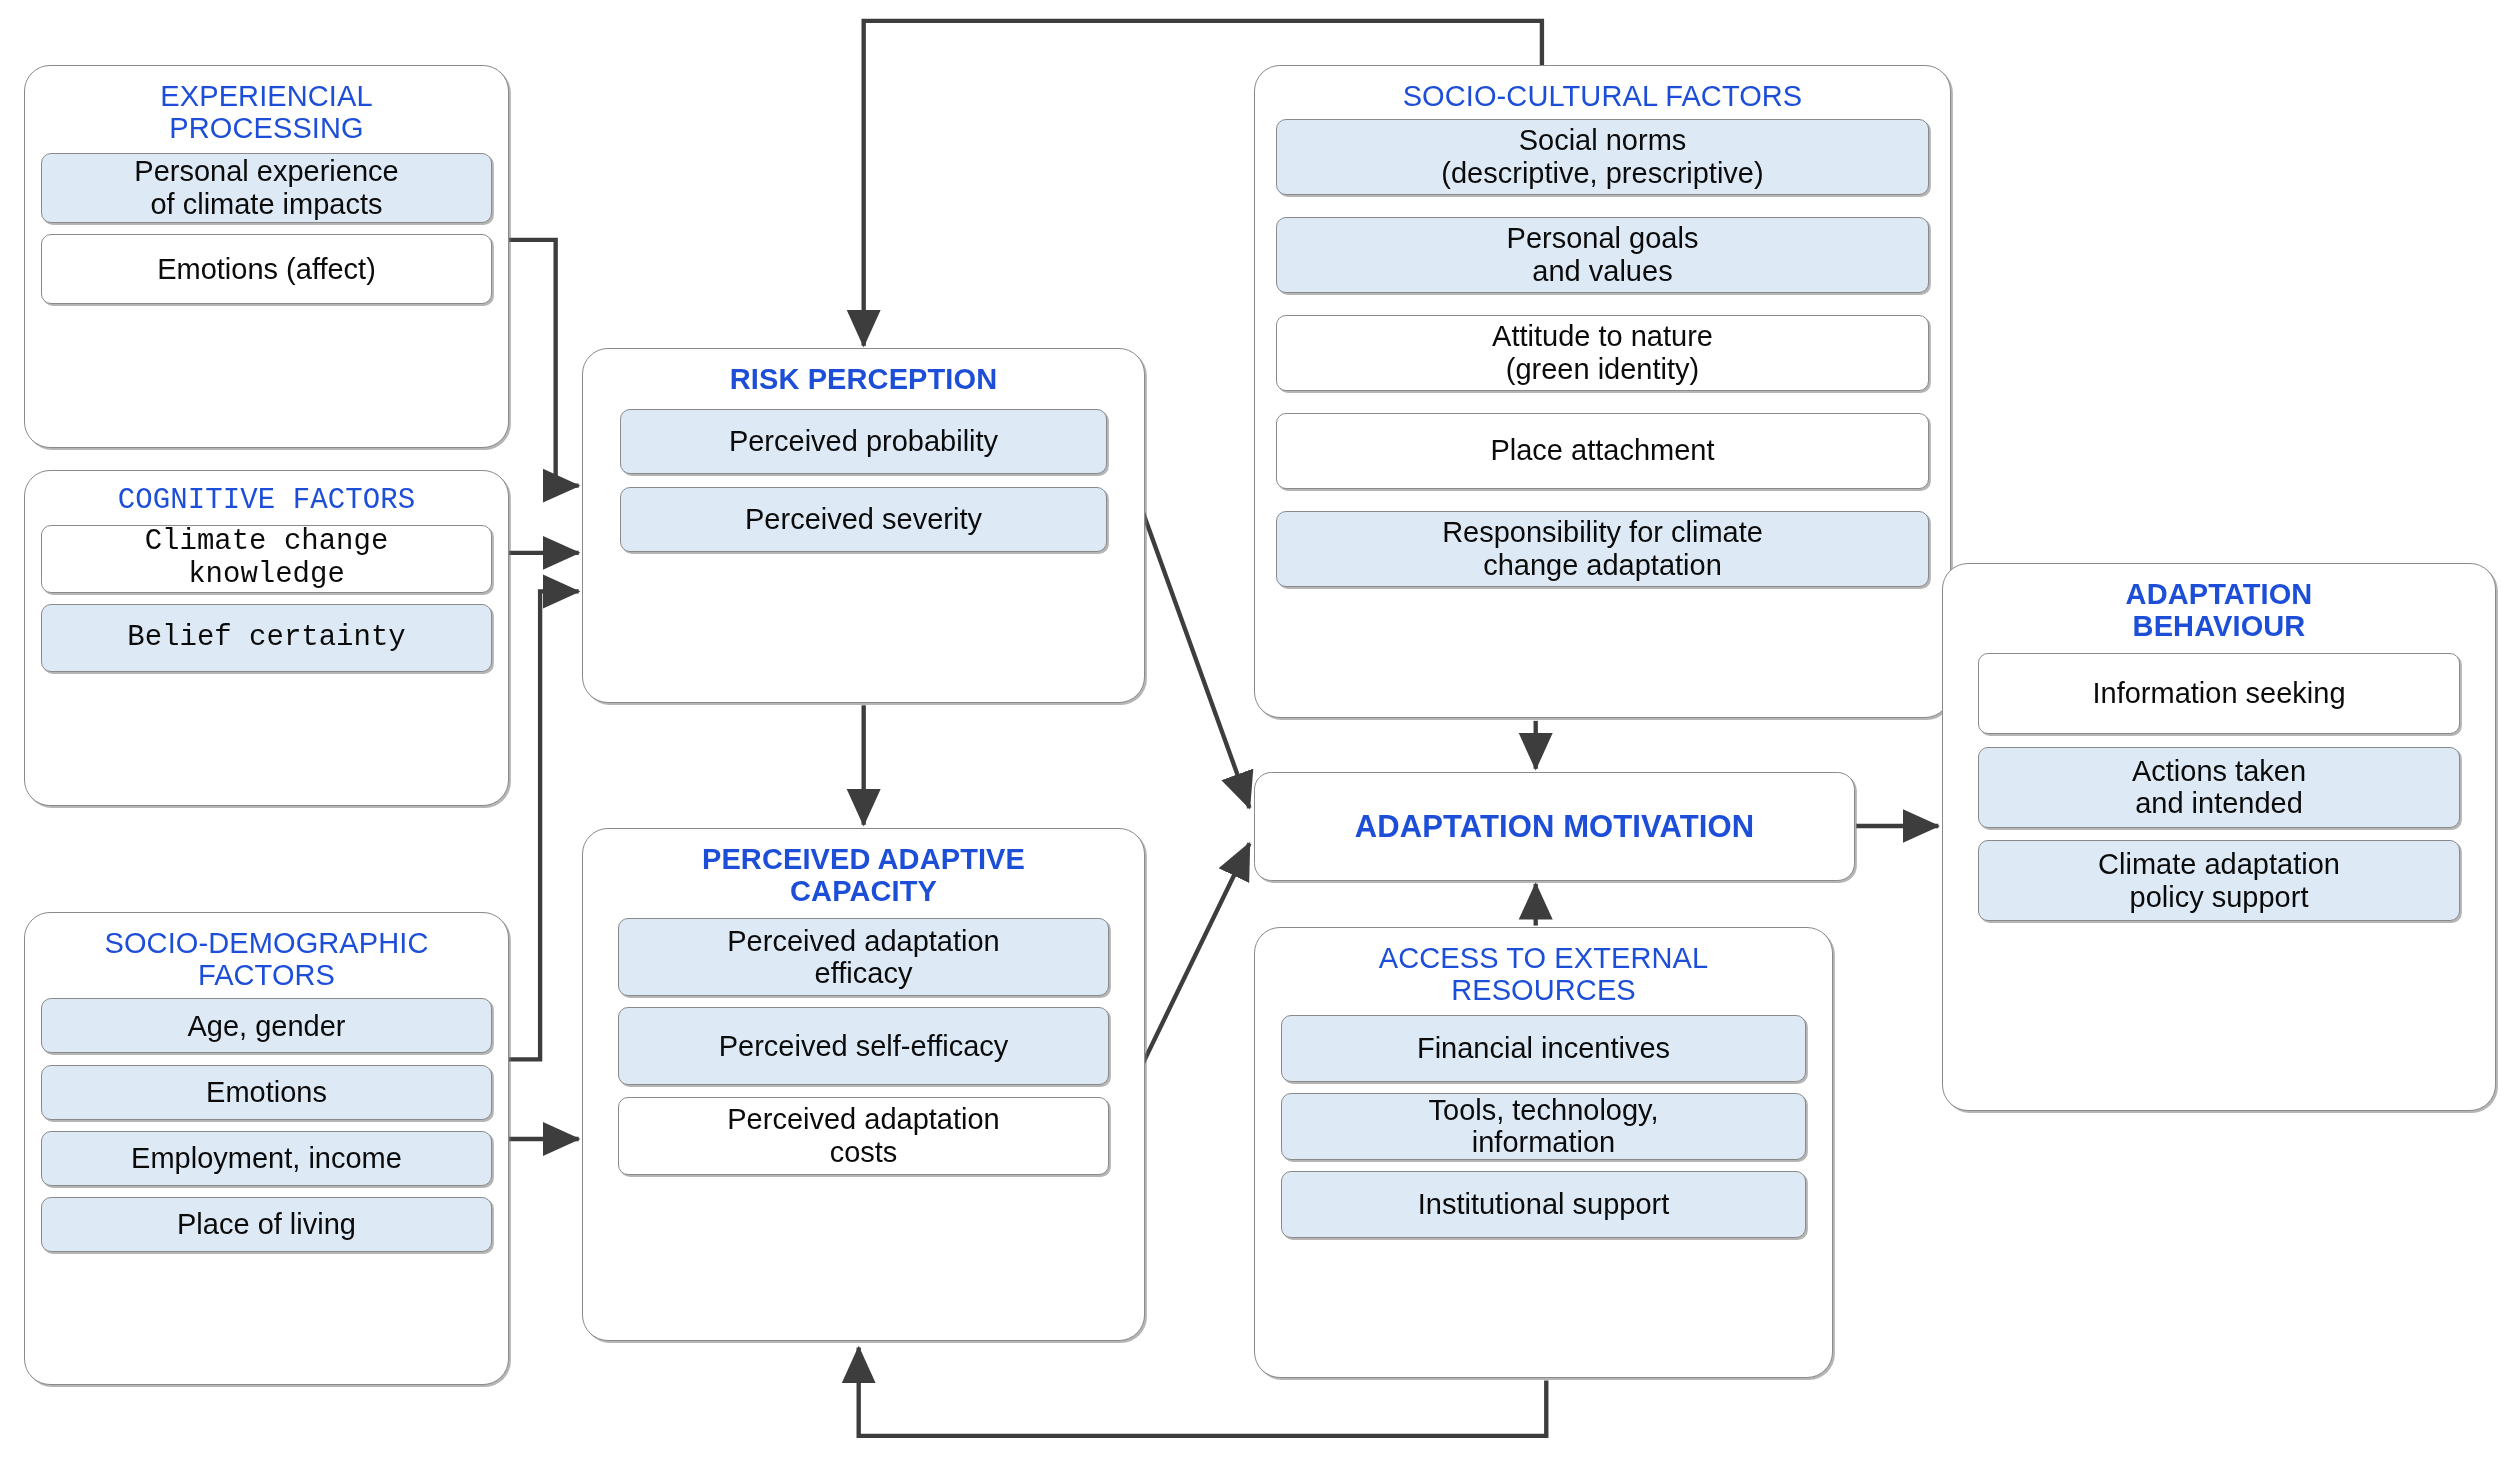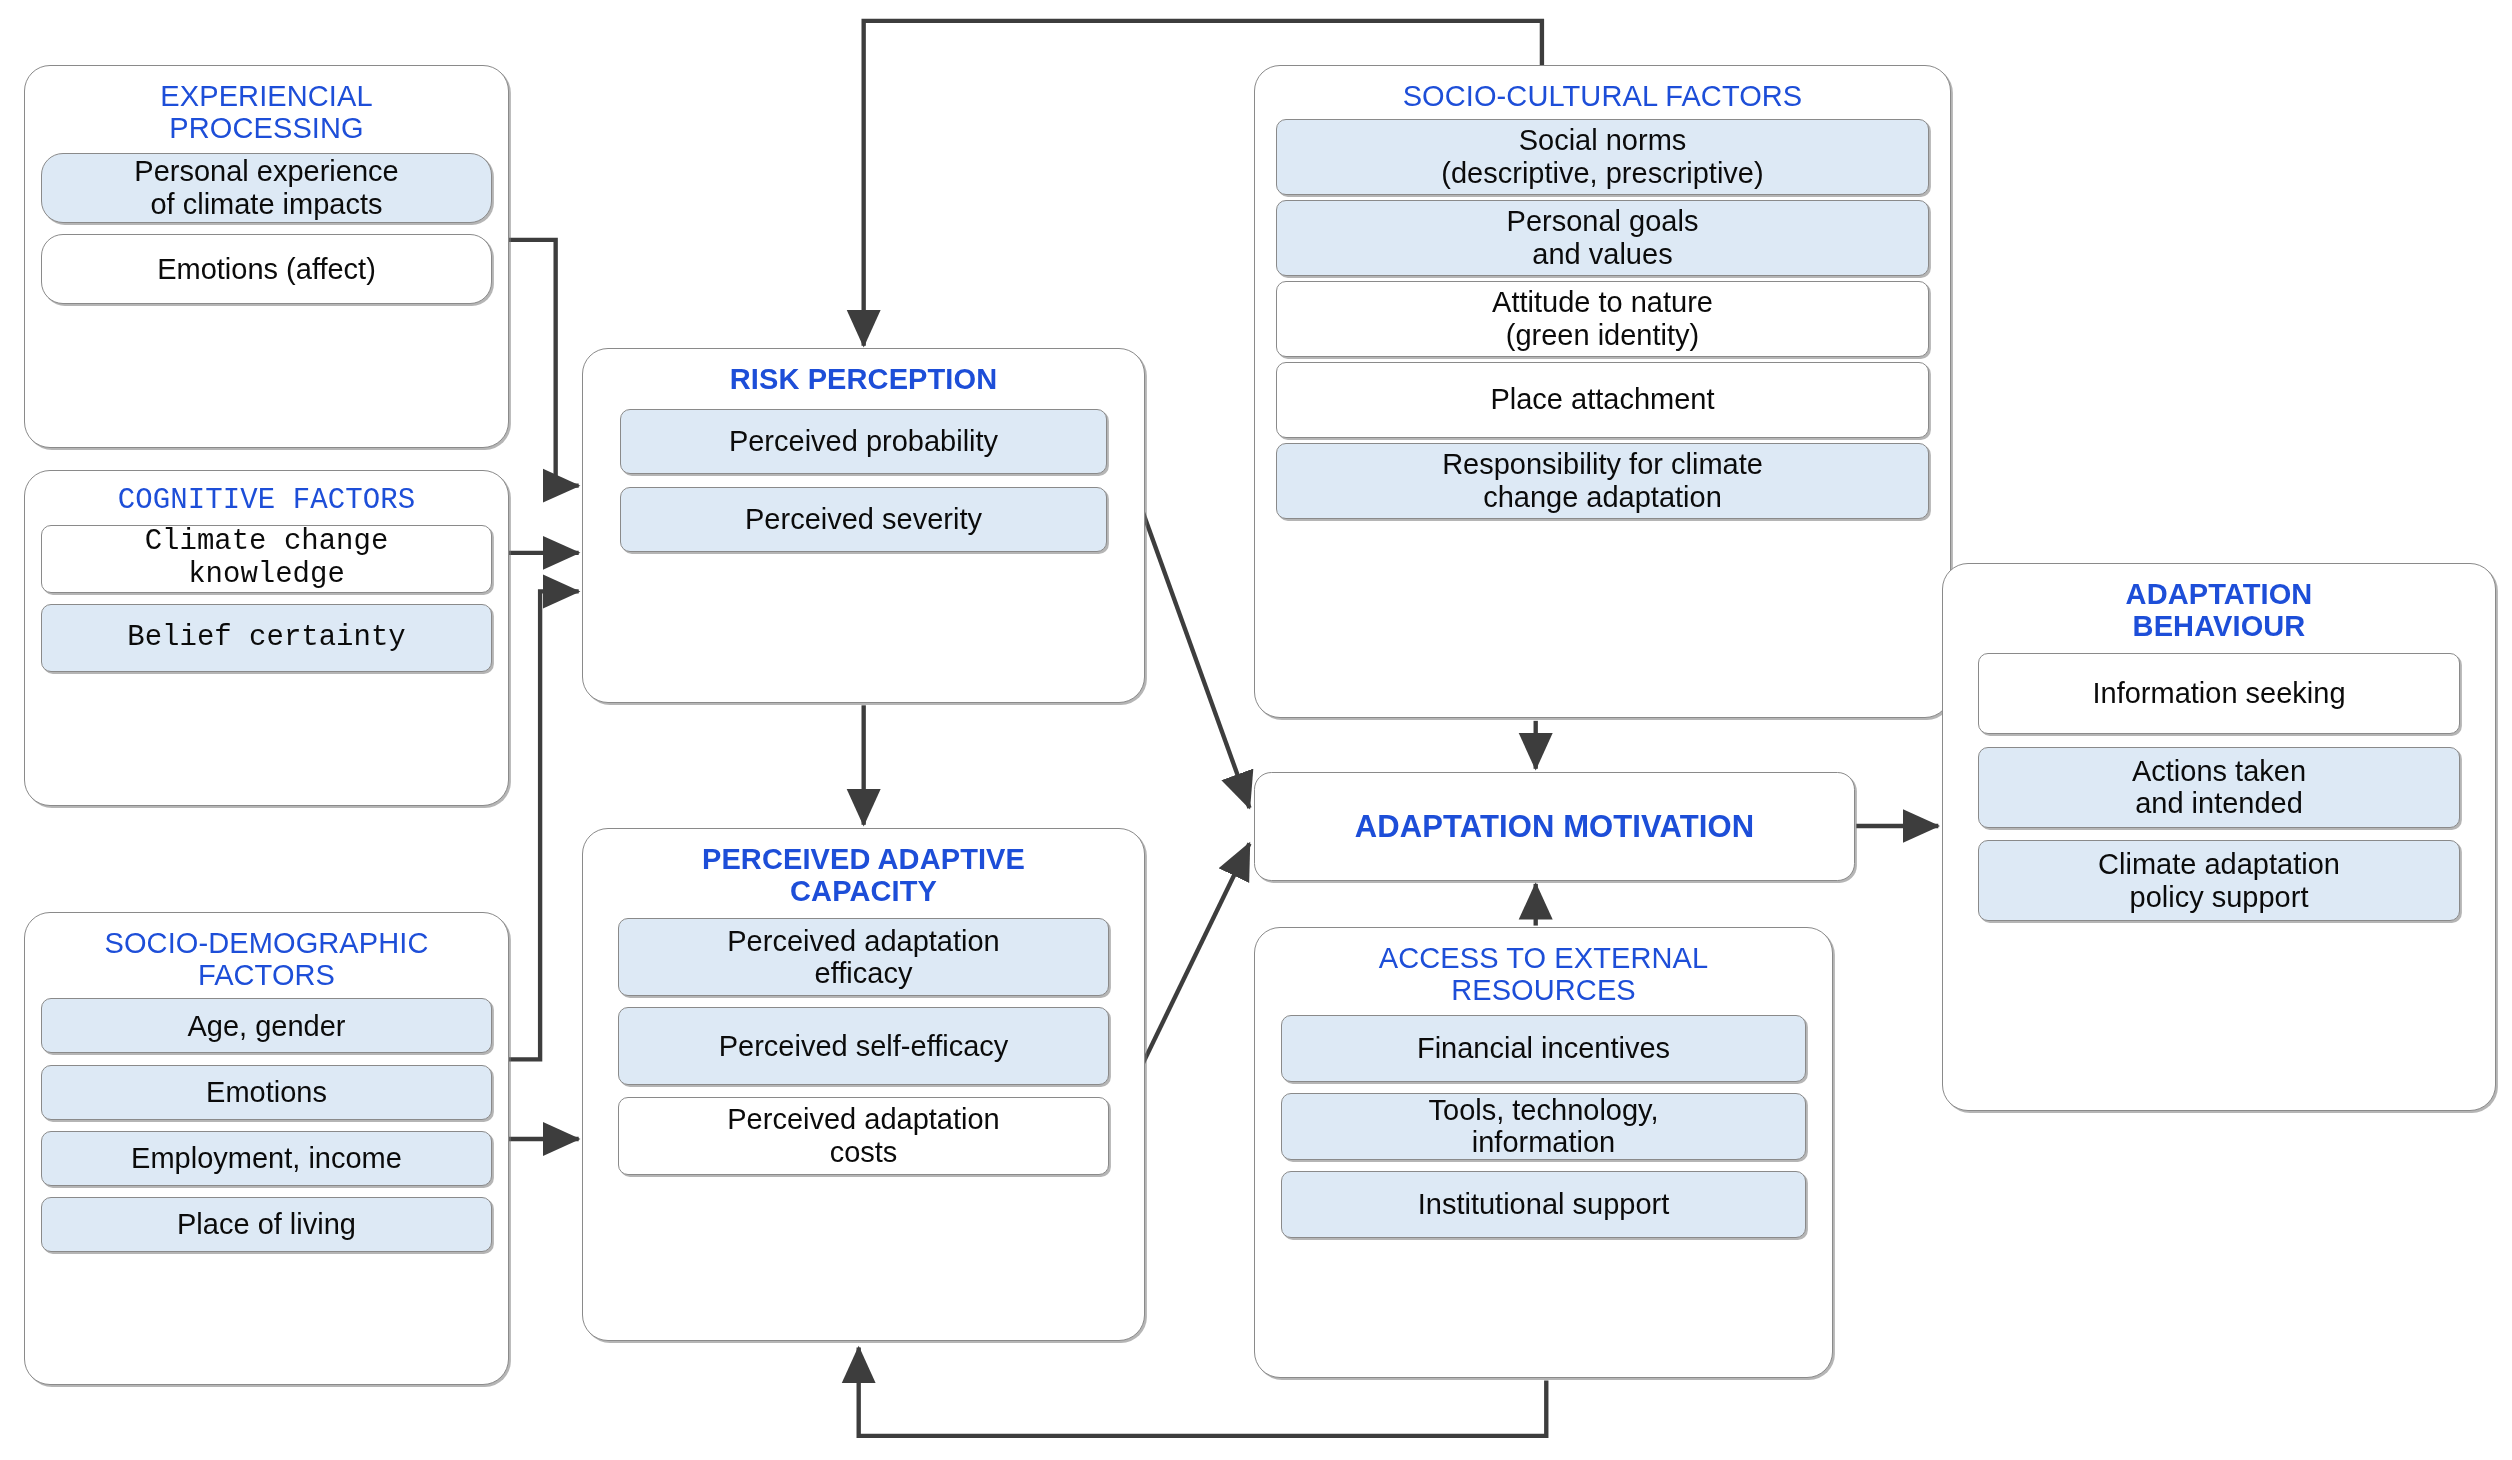--- a/index.html
+++ b/index.html
@@ -54,31 +54,31 @@
   #exp-processing{left:24px;  top:65px;  width:485px; height:383px;}
   #cognitive     {left:24px;  top:470px;  width:485px; height:336px;font-family:Liberation Mono, monospace;}
   #sociodemo     {left:24px;  top:912px; width:485px; height:473px;}
   #risk          {left:582px; top:348px;  width:563px; height:355px;}
   #pac           {left:582px; top:828px; width:563px; height:513px;}
   #sociocult     {left:1254px;top:65px;  width:697px; height:653px;}
   #motivation    {left:1254px;top:772px; width:601px; height:109px;}
   #access        {left:1254px;top:927px; width:579px; height:451px;}
   #behaviour     {left:1942px;top:563px;  width:554px; height:548px;}
 
-  #exp-processing .chip{height:70px;border-radius:22px;}
+  #exp-processing .chip{height:70px;}
   #exp-processing .items{padding-top:7.5px;gap:11.2px;}
   #cognitive .chip{height:68px;}
   #cognitive .items{padding-top:7.5px;gap:11.2px;}
   #sociodemo .chip{height:55px;}
   #sociodemo .items{padding-top:6.2px;gap:11.2px;}
   #risk .items{padding:13.7px 37px 13.7px 37px;}
   #risk .chip{height:65px;}
   #pac .items{padding:10px 35px 12.4px 35px;gap:11.2px;}
   #pac .chip{height:78px;}
-  #sociocult .items{padding:6.2px 21px 10px 21px;gap:5px;}
+  #sociocult .items{padding:6.2px 21px 10px 21px;gap:22px;}
   #sociocult .chip{height:76px;}
   #motivation{display:flex;align-items:center;justify-content:center;border-radius:17.4px;}
   #motivation .gtitle{padding:0;font-size:31px;}
   #access .items{padding:7.5px 26px 11.2px 26px;gap:11.2px;}
   #access .chip{height:67px;}
   #behaviour .items{padding:10px 35px 12.4px 35px;gap:12.4px;}
   #behaviour .chip{height:81px;}
 </style>
 </head>
 <body>

